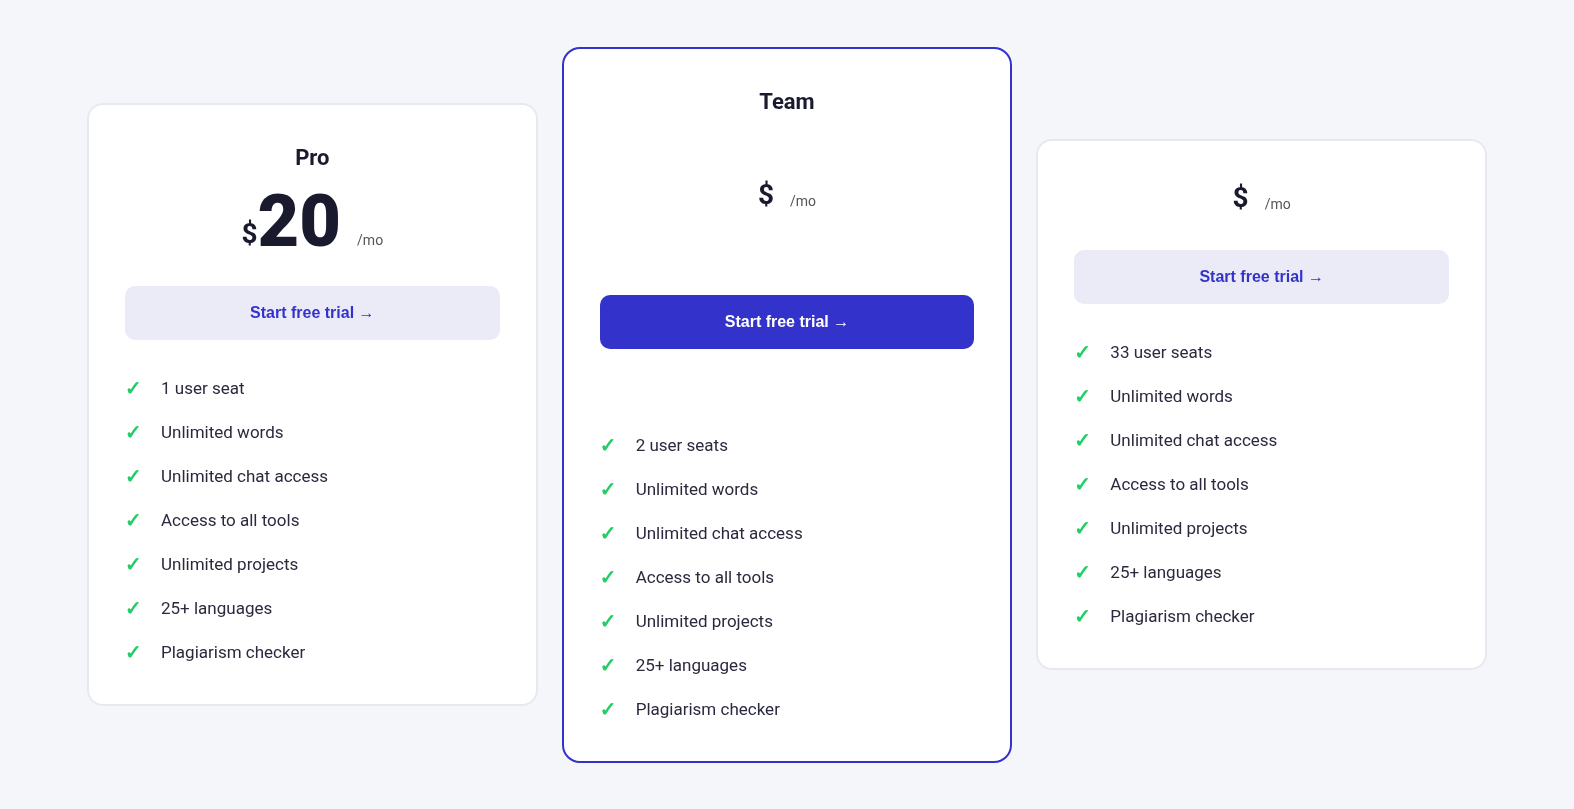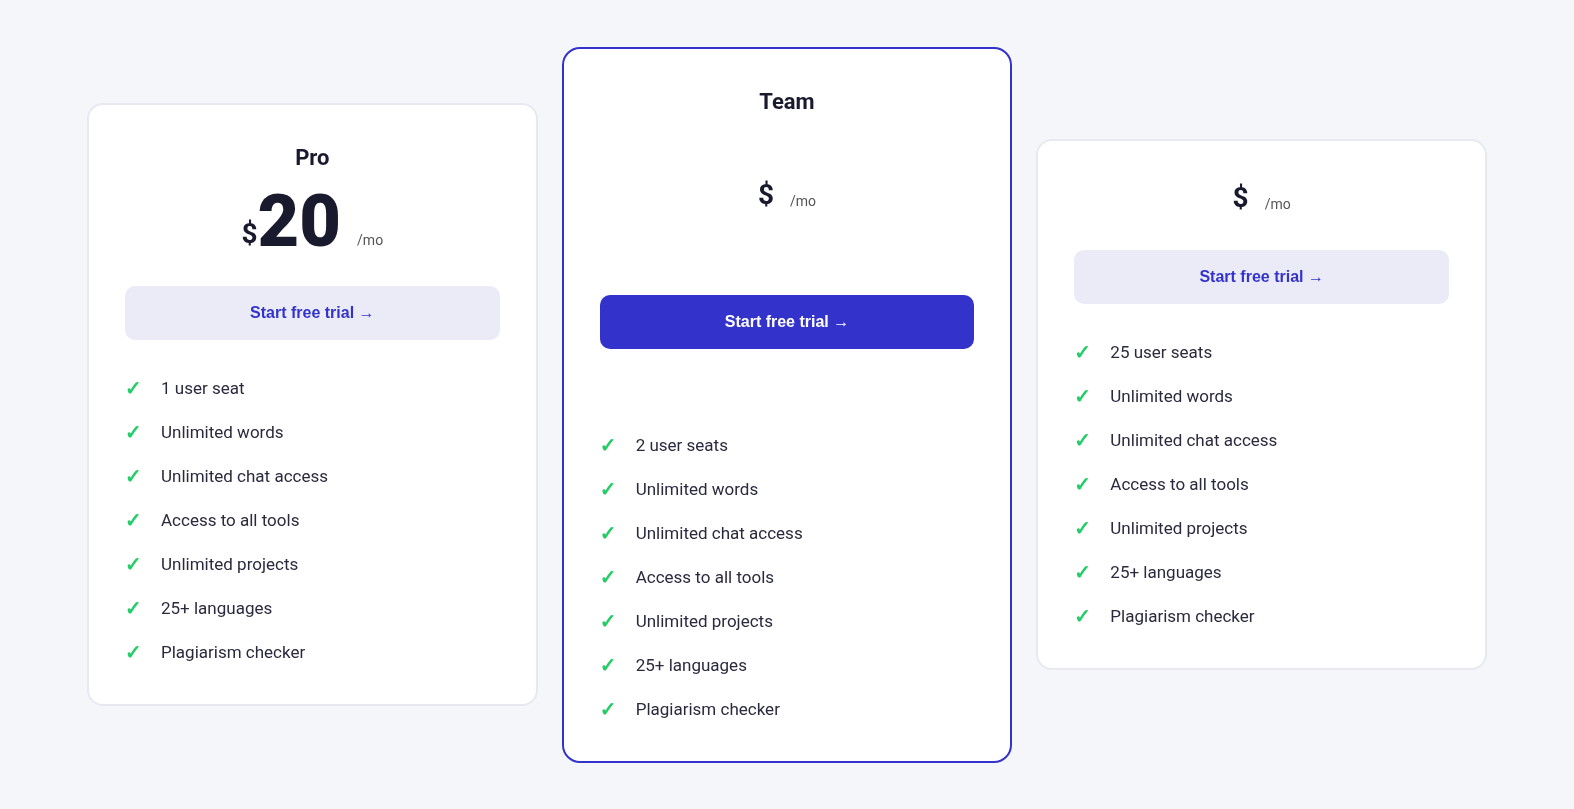--- a/index.html
+++ b/index.html
@@ -212,21 +212,21 @@
     </div>
     <div class="pricing-card">
       <div class="price-row">
         <span class="price-dollar-sign">$</span>
         <span class="price-period">/mo</span>
       </div>
       <button class="trial-button outlined">Start free trial →</button>
       <ul class="features-list">
         <li class="feature-item">
           <span class="check-icon">✓</span>
-          <span>25 user seats</span>
+          <span>33 user seats</span>
         </li>
         <li class="feature-item">
           <span class="check-icon">✓</span>
           <span>Unlimited words</span>
         </li>
         <li class="feature-item">
           <span class="check-icon">✓</span>
           <span>Unlimited chat access</span>
         </li>
         <li class="feature-item">

